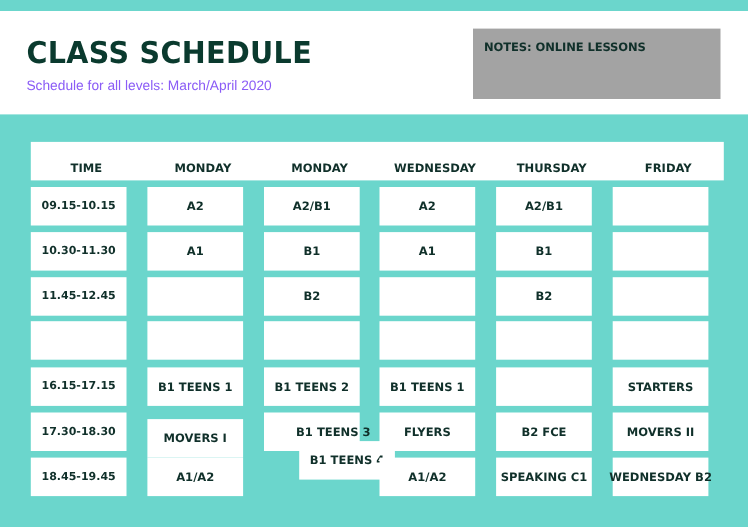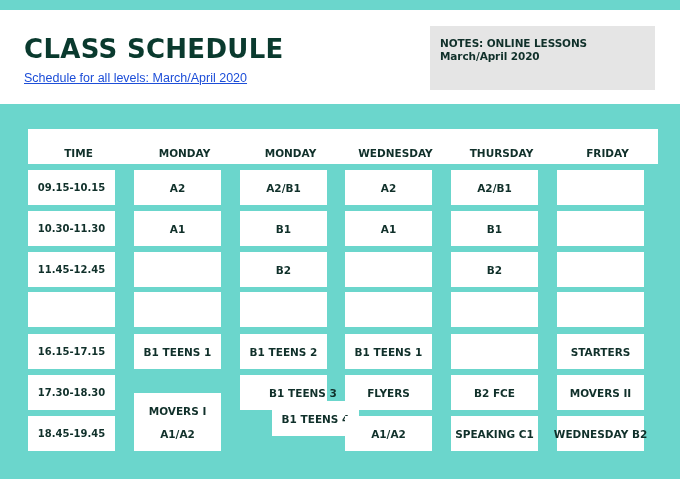--- a/index.html
+++ b/index.html
@@ -16,25 +16,25 @@
     .title {
       position: absolute; left: 24px; top: 33px;
       font-family: "DejaVu Sans", sans-serif;
       font-weight: 900; font-size: 26px; letter-spacing: 0.3px;
       color: #0a3a2e;
       transform: scaleY(1.05);
       transform-origin: left top;
     }
     .subtitle {
       position: absolute; left: 24px; top: 71px;
-      font-size: 12.5px; color: #1d4ed8; text-decoration: underline;
+      font-size: 12.5px; color: #8b5cf6;
     }
     .notes {
       position: absolute; left: 430px; top: 26px; width: 225px; height: 64px;
-      background: #e5e5e5;
+      background: #a3a3a3;
       padding: 11px 0 0 10px;
     }
     .notes div {
       font-family: "DejaVu Sans", sans-serif;
       font-weight: bold; font-size: 10.5px; color: #10302a;
       line-height: 13px; letter-spacing: -0.1px;
     }
     .band {
       position: absolute; left: 0; top: 104px; width: 680px; height: 375px;
       background: #6bd6cc;
@@ -64,21 +64,20 @@
 </head>
 <body>
 
 <div class="top-stripe"></div>
 
 <div class="title">CLASS SCHEDULE</div>
 <div class="subtitle">Schedule for all levels: March/April 2020</div>
 
 <div class="notes">
   <div>NOTES: ONLINE LESSONS</div>
-  <div>March/April 2020</div>
 </div>
 
 <div class="band"></div>
 
 <div class="grid">
   <div class="header-row">
     <div class="hcell" style="left:0px">TIME</div>
     <div class="hcell" style="left:106px">MONDAY</div>
     <div class="hcell" style="left:212px">MONDAY</div>
     <div class="hcell" style="left:317px">WEDNESDAY</div>
@@ -109,21 +108,21 @@
     <div class="cell" style="left: 317px; top: 163px;"></div>
     <div class="cell" style="left: 423px; top: 163px;"></div>
     <div class="cell" style="left: 529px; top: 163px;"></div>
     <div class="cell time" style="left: 0px; top: 205px;">16.15-17.15</div>
     <div class="cell" style="left: 106px; top: 205px;">B1 TEENS 1</div>
     <div class="cell" style="left: 212px; top: 205px;">B1 TEENS 2</div>
     <div class="cell" style="left: 317px; top: 205px;">B1 TEENS 1</div>
     <div class="cell" style="left: 423px; top: 205px;"></div>
     <div class="cell" style="left: 529px; top: 205px;">STARTERS</div>
     <div class="cell time" style="left: 0px; top: 246px;">17.30-18.30</div>
-    <div class="cell" style="left: 106px; top: 264px;">MOVERS I</div>
+    <div class="cell" style="left: 106px; top: 252px;">MOVERS I</div>
     <div class="cell" style="left: 212px; top: 246px; padding-left: 39px;">B1 TEENS 3</div>
     <div class="cell" style="left: 317px; top: 246px;">FLYERS</div>
     <div class="cell" style="left: 423px; top: 246px;">B2 FCE</div>
     <div class="cell" style="left: 529px; top: 246px;">MOVERS II</div>
     <div class="cell time" style="left: 0px; top: 287px;">18.45-19.45</div>
     <div class="cell" style="left: 106px; top: 287px;">A1/A2</div>
     <div class="cell" style="left: 212px; top: 272px; margin-left: 32px;">B1 TEENS 4</div>
     <div class="cell" style="left: 317px; top: 287px;">A1/A2</div>
     <div class="cell" style="left: 423px; top: 287px;">SPEAKING C1</div>
     <div class="cell" style="left: 529px; top: 287px;">WEDNESDAY B2</div>

